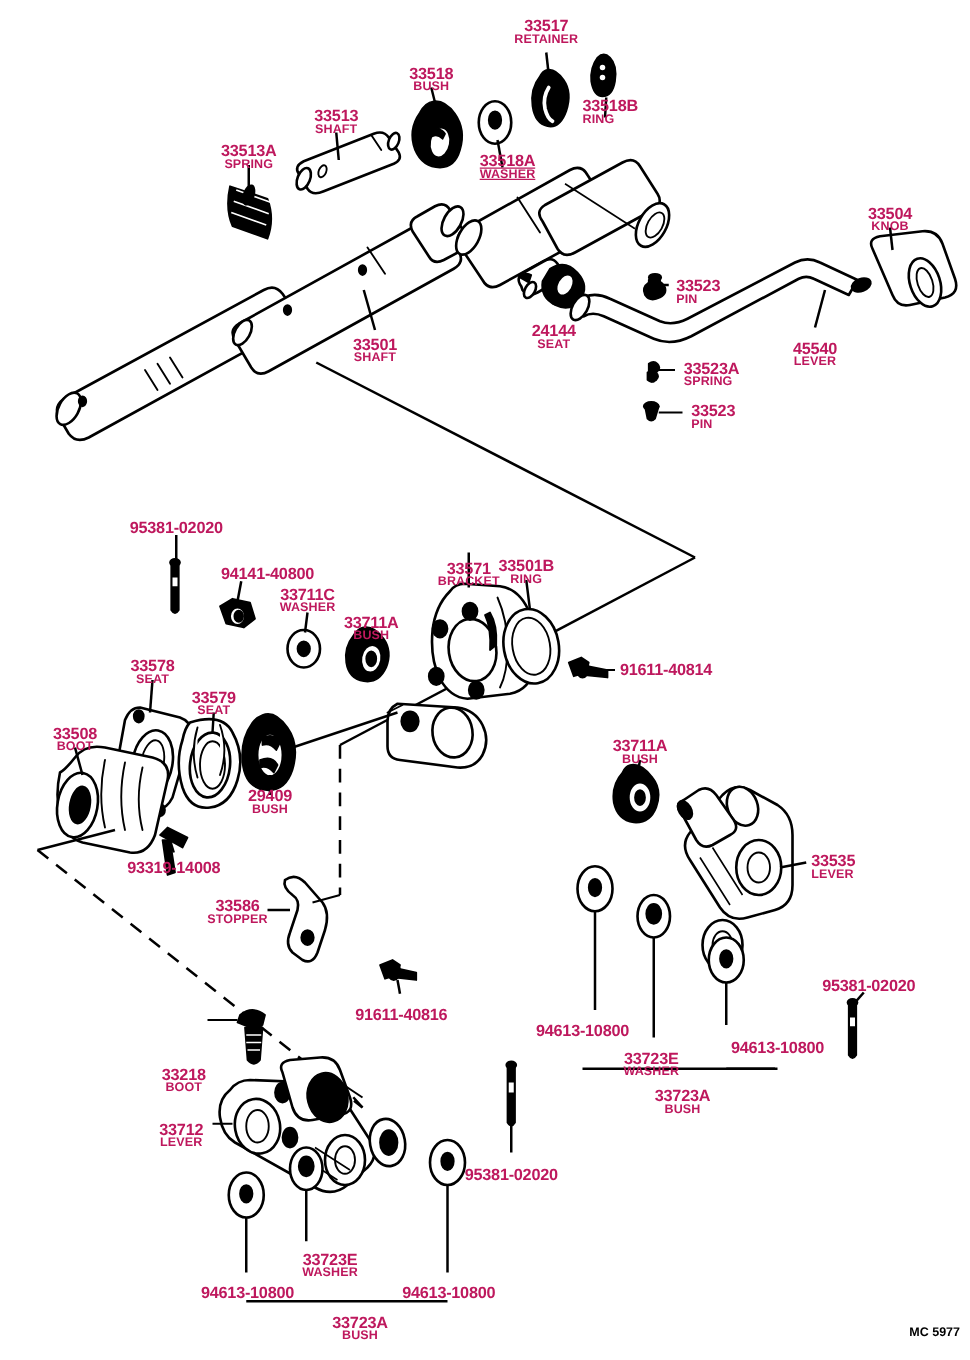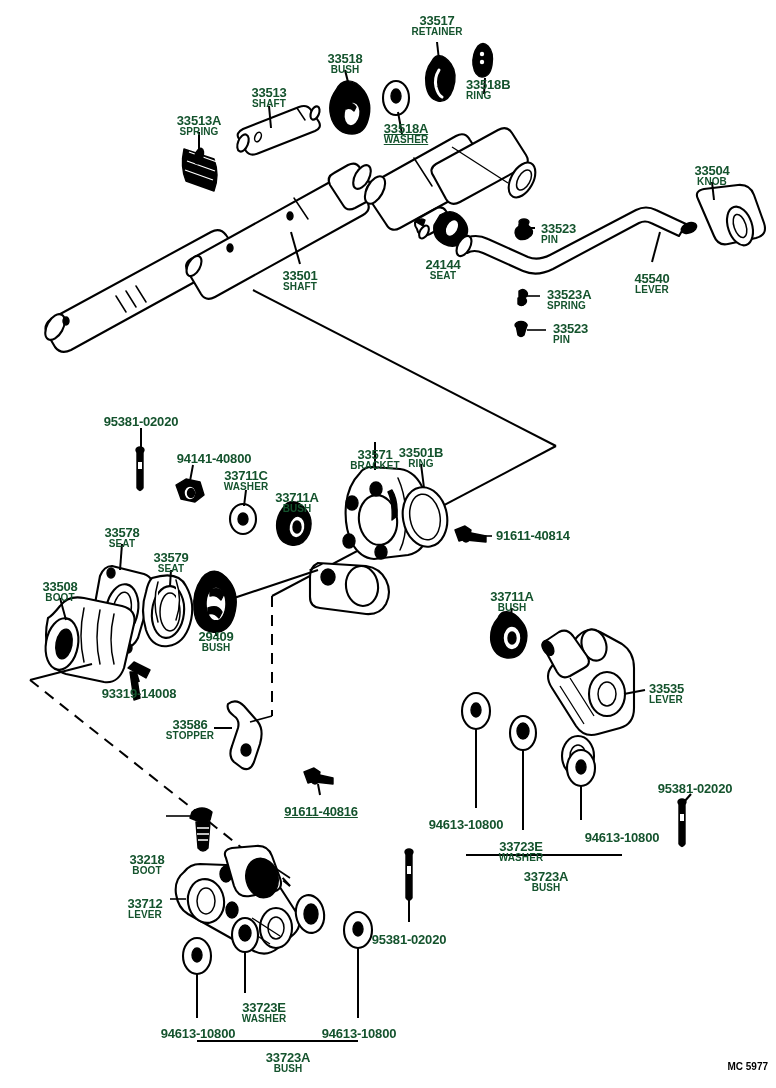--- a/index.html
+++ b/index.html
@@ -17,21 +17,21 @@
   }
   #artwork{
     position:absolute;
     left:0; top:0;
     width:776px;
     height:1088px;
   }
   .lbl{
     position:absolute;
     font-family:"Liberation Sans", sans-serif;
-    color:#14532d;
+    color:#be185d;
     white-space:nowrap;
     line-height:1.0;
     font-weight:bold;
     letter-spacing:-0.3px;
   }
   .lbl .num{
     display:block;
     font-size:13px;
     font-weight:bold;
     letter-spacing:-0.2px;
@@ -516,21 +516,21 @@
         <span class="num">93319-14008</span>
       </div>
       <div class="lbl lft" style="left: 649px; top: 682px;">
         <span class="num">33535</span>
         <span class="nm">LEVER</span>
       </div>
       <div class="lbl ctr" style="left: 190px; top: 718px;">
         <span class="num">33586</span>
         <span class="nm">STOPPER</span>
       </div>
-      <div class="lbl ctr" style="left: 321px; top: 805px; text-decoration: underline;">
+      <div class="lbl ctr" style="left: 321px; top: 805px;">
         <span class="num">91611-40816</span>
       </div>
       <div class="lbl ctr" style="left: 695px; top: 782px;">
         <span class="num">95381-02020</span>
       </div>
       <div class="lbl ctr" style="left: 466px; top: 818px;">
         <span class="num">94613-10800</span>
       </div>
       <div class="lbl ctr" style="left: 521px; top: 840px;">
         <span class="num">33723E</span>

